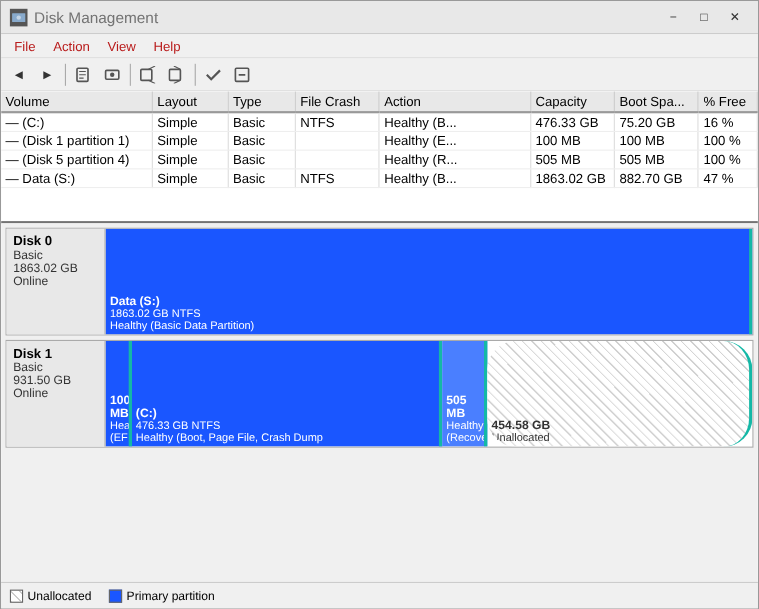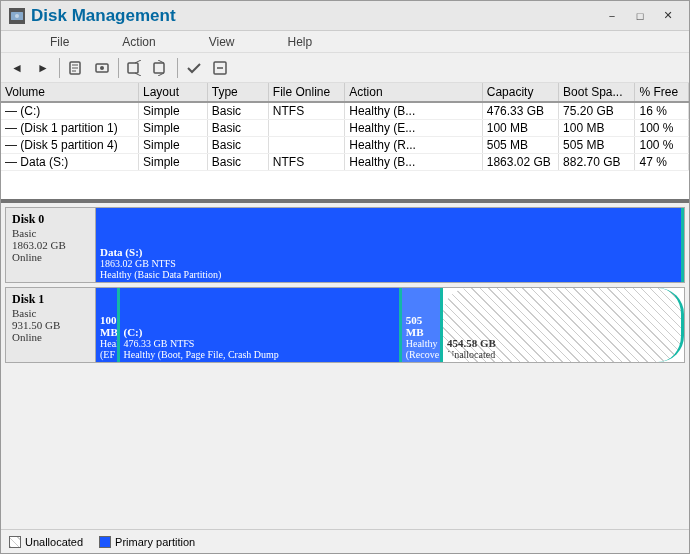--- a/index.html
+++ b/index.html
@@ -30,23 +30,23 @@
     }
     .title-bar-icon {
       width: 16px;
       height: 16px;
       margin-right: 6px;
       background: #555;
       display: inline-block;
     }
     .title-bar-text {
       flex: 1;
-      font-size: 17px;
-      font-weight: bold;
-      color: #0369a1;
+      font-size: 14px;
+      font-weight: normal;
+      color: #737373;
     }
     .title-bar-controls {
       display: flex;
       gap: 2px;
     }
     .title-btn {
       width: 26px;
       height: 20px;
       background: transparent;
       border: none;
@@ -62,22 +62,21 @@
       background: #f0f0f0;
       display: flex;
       align-items: center;
       padding: 0 4px;
       border-bottom: 1px solid #ddd;
     }
     .menu-item {
       padding: 2px 8px;
       cursor: pointer;
       font-size: 12px;
-      color: #404040;
-      margin-left: 37px;
+      color: #b91c1c;
     }
     .toolbar {
       height: 30px;
       background: #f0f0f0;
       display: flex;
       align-items: center;
       padding: 2px 4px;
       border-bottom: 1px solid #ddd;
       gap: 2px;
     }
@@ -104,21 +103,21 @@
       display: flex;
       flex-direction: column;
       overflow: hidden;
       background: white;
     }
     .volume-table {
       flex: 0 0 auto;
       min-height: 120px;
       max-height: 280px;
       overflow-y: auto;
-      border-bottom: 4px solid #737373;
+      border-bottom: 2px solid #737373;
     }
     table {
       width: 100%;
       border-collapse: collapse;
       table-layout: fixed;
     }
     thead th {
       background: #e8e8e8;
       border-right: 1px solid #ccc;
       border-bottom: 2px solid #999;
@@ -140,24 +139,23 @@
     }
     .disk-area {
       flex: 1;
       overflow-y: auto;
       padding: 4px;
       background: #f0f0f0;
     }
     .disk-row {
       display: flex;
       margin-bottom: 4px;
-      height: 76px;
+      height: 98px;
       background: white;
       border: 1px solid #aaa;
-      font-family: Liberation Serif, serif;
     }
     .disk-label {
       width: 90px;
       min-width: 90px;
       background: #e8e8e8;
       border-right: 1px solid #aaa;
       padding: 4px 6px;
       display: flex;
       flex-direction: column;
       justify-content: flex-start;
@@ -308,21 +306,21 @@
 
   <div class="main-content">
 
     <div class="volume-table">
       <table>
         <thead>
           <tr>
             <th style="width:18%">Volume</th>
             <th style="width:9%">Layout</th>
             <th style="width:8%">Type</th>
-            <th style="width:10%">File Online</th>
+            <th style="width:10%">File Crash</th>
             <th style="width:18%">Action</th>
             <th style="width:10%">Capacity</th>
             <th style="width:10%">Boot Spa...</th>
             <th style="width:7%">% Free</th>
           </tr>
         </thead>
         <tbody id="volume-tbody">
         <tr>
               <td>— (C:)</td>
               <td>Simple</td>

